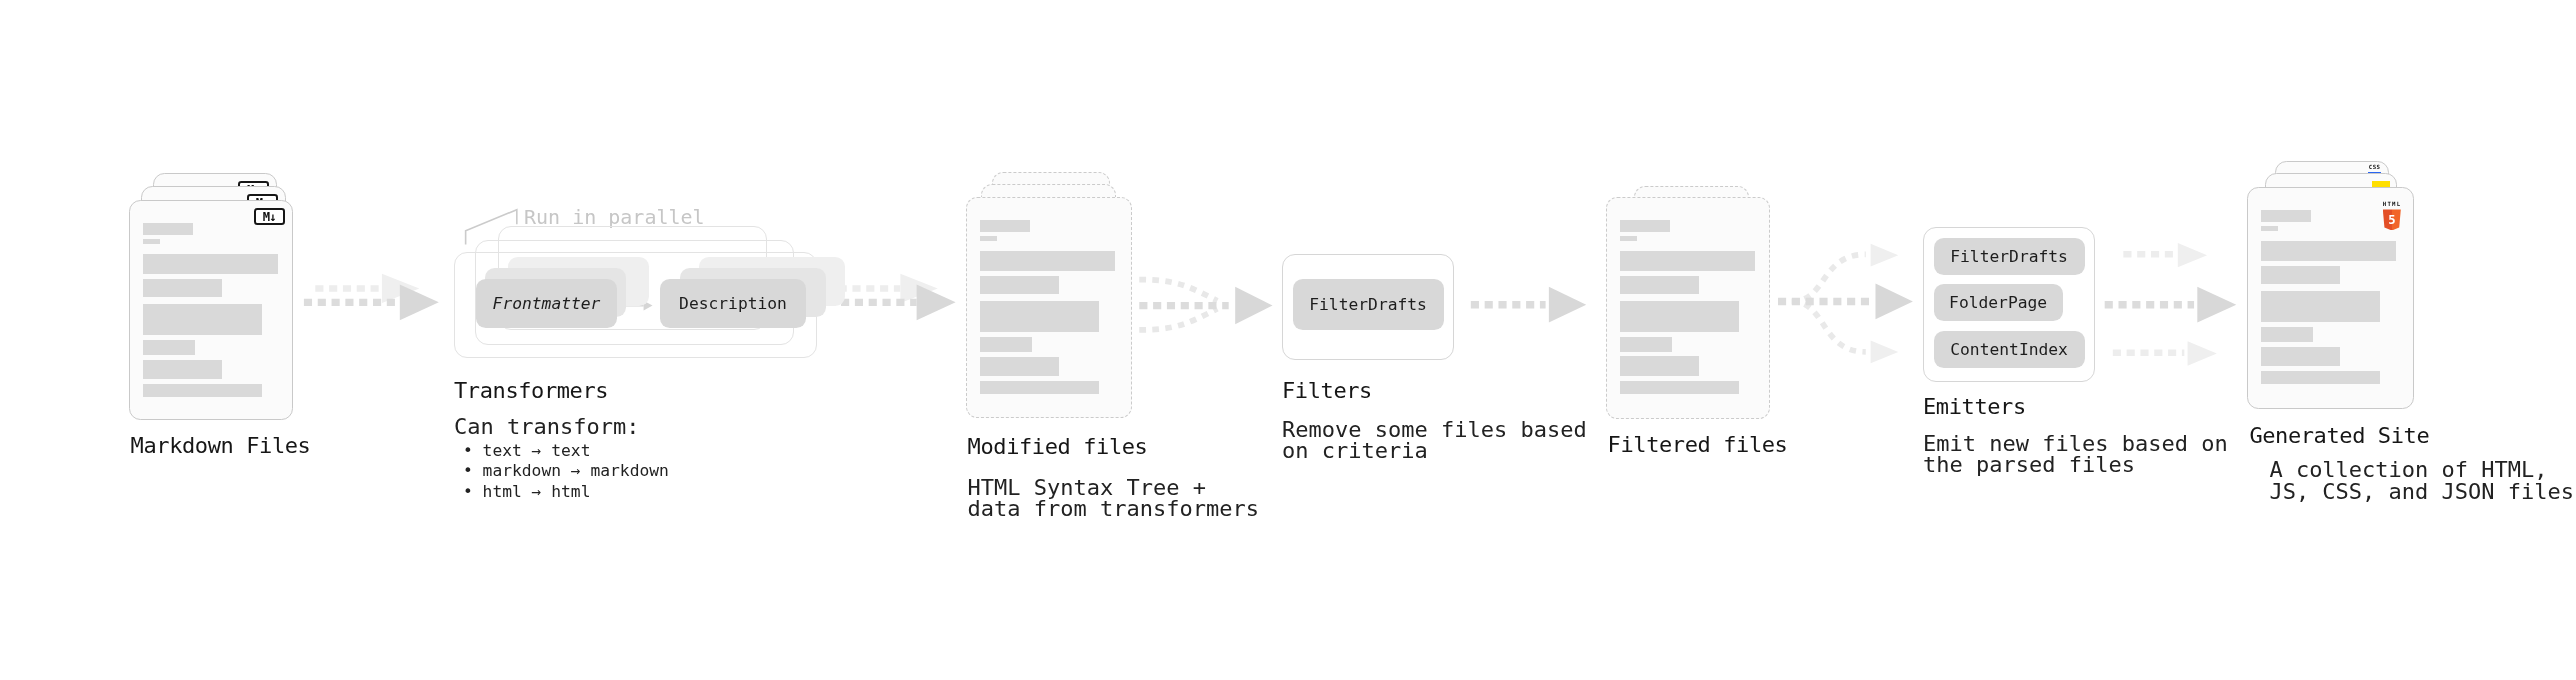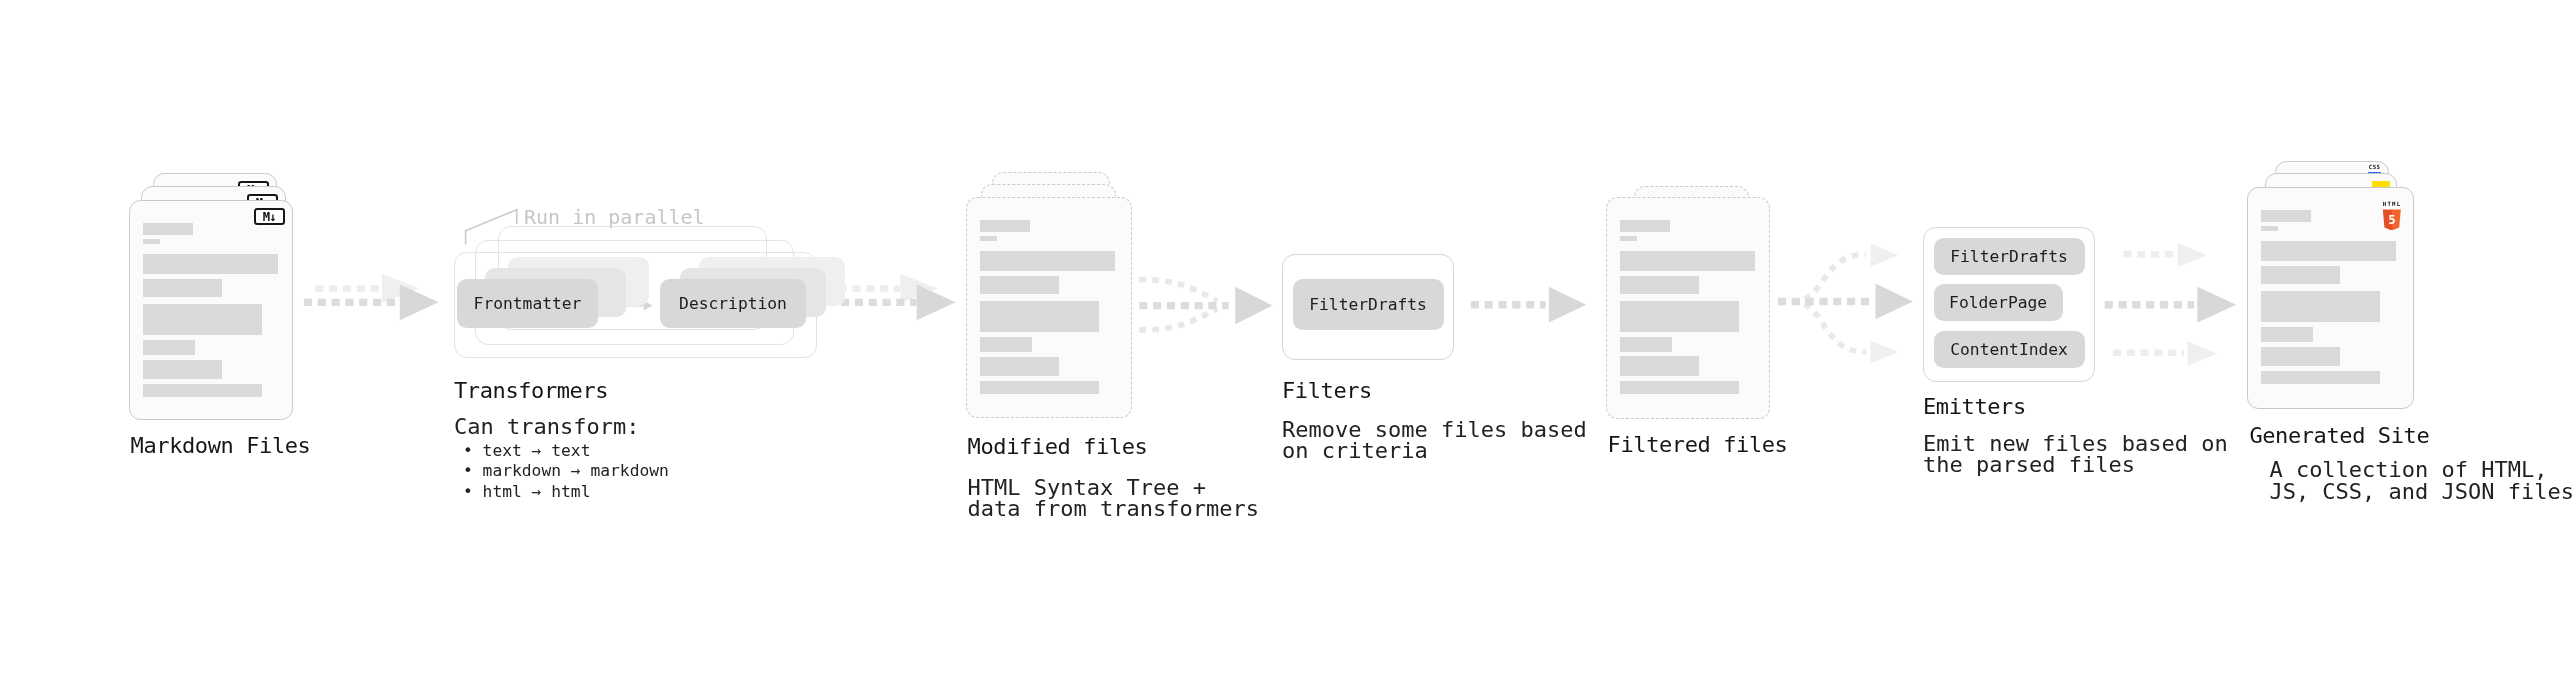--- a/index.html
+++ b/index.html
@@ -162,21 +162,21 @@
 
 <div class="stage" style="left:454px;top:203px;width:374px;height:309px;">
   <div class="annotation" style="left:70px;top:2.4px;">Run in parallel</div>
 
   <div class="outline-box" style="left:44px;top:23px;width:269px;height:104px;"></div>
   <div class="outline-box" style="left:21px;top:37px;width:319px;height:105px;"></div>
   <div class="outline-box" style="left:0;top:49px;width:363px;height:106px;"></div>
 
   <div class="chip ghost2" style="left:54px;top:54px;width:141px;height:49px;"></div>
   <div class="chip ghost1" style="left:31px;top:65px;width:141px;height:49px;"></div>
-  <div class="chip" style="left:3px;top:76px;width:141px;height:49px;">Frontmatter</div>
+  <div class="chip" style="left:22px;top:76px;width:141px;height:49px;font-style:italic;">Frontmatter</div>
 
   <div class="chip ghost2" style="left:245px;top:54px;width:146px;height:49px;"></div>
   <div class="chip ghost1" style="left:226px;top:65px;width:146px;height:49px;"></div>
   <div class="chip" style="left:206px;top:76px;width:146px;height:49px;">Description</div>
 
   <div class="stage-label" style="left:0;top:175px;">Transformers</div>
   <div class="stage-desc" style="left:0;top:213px;">Can transform:</div>
   <div class="bullets" style="left:0;top:238px;">
     <div>• text → text</div>
     <div>• markdown → markdown</div>

